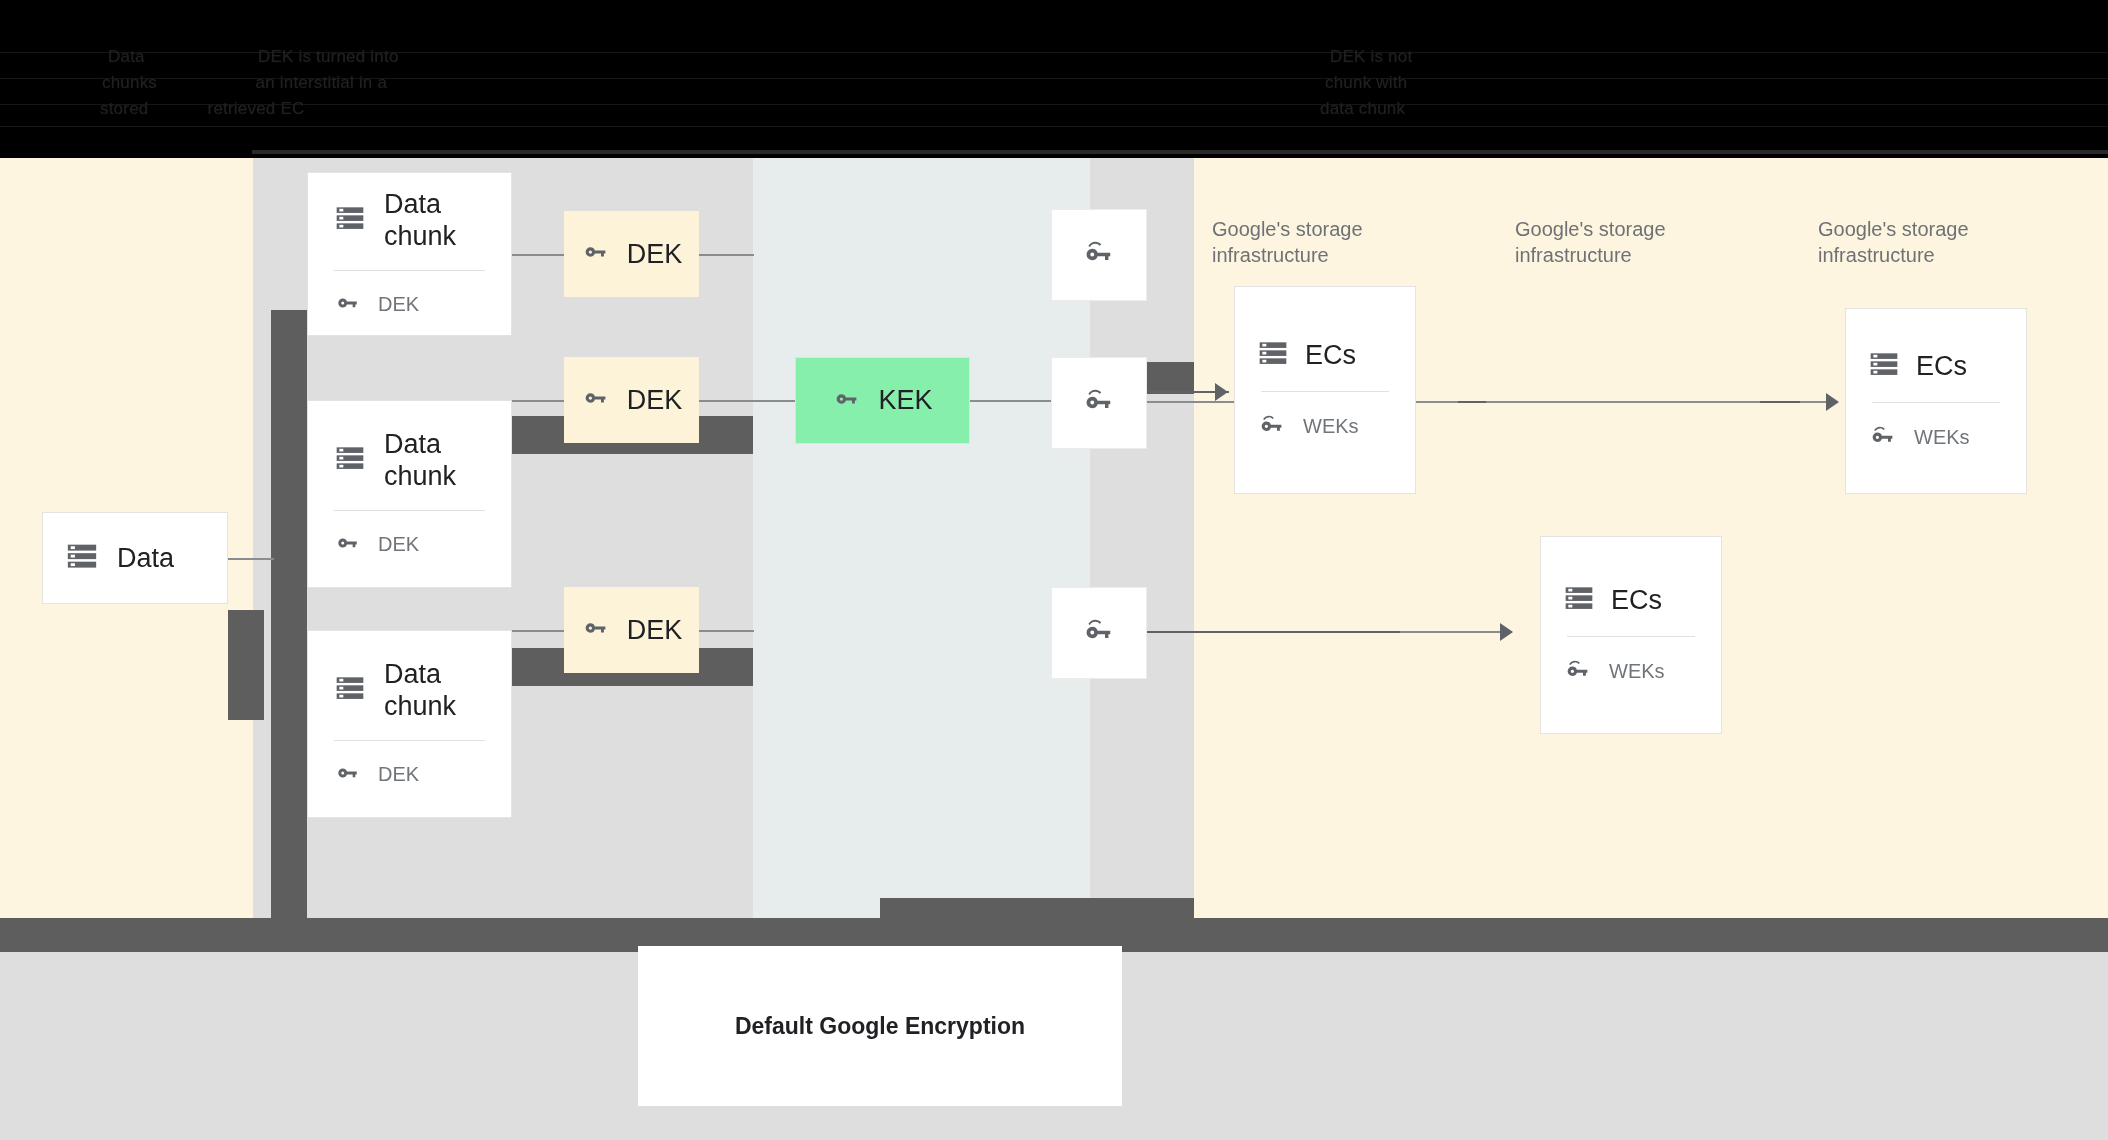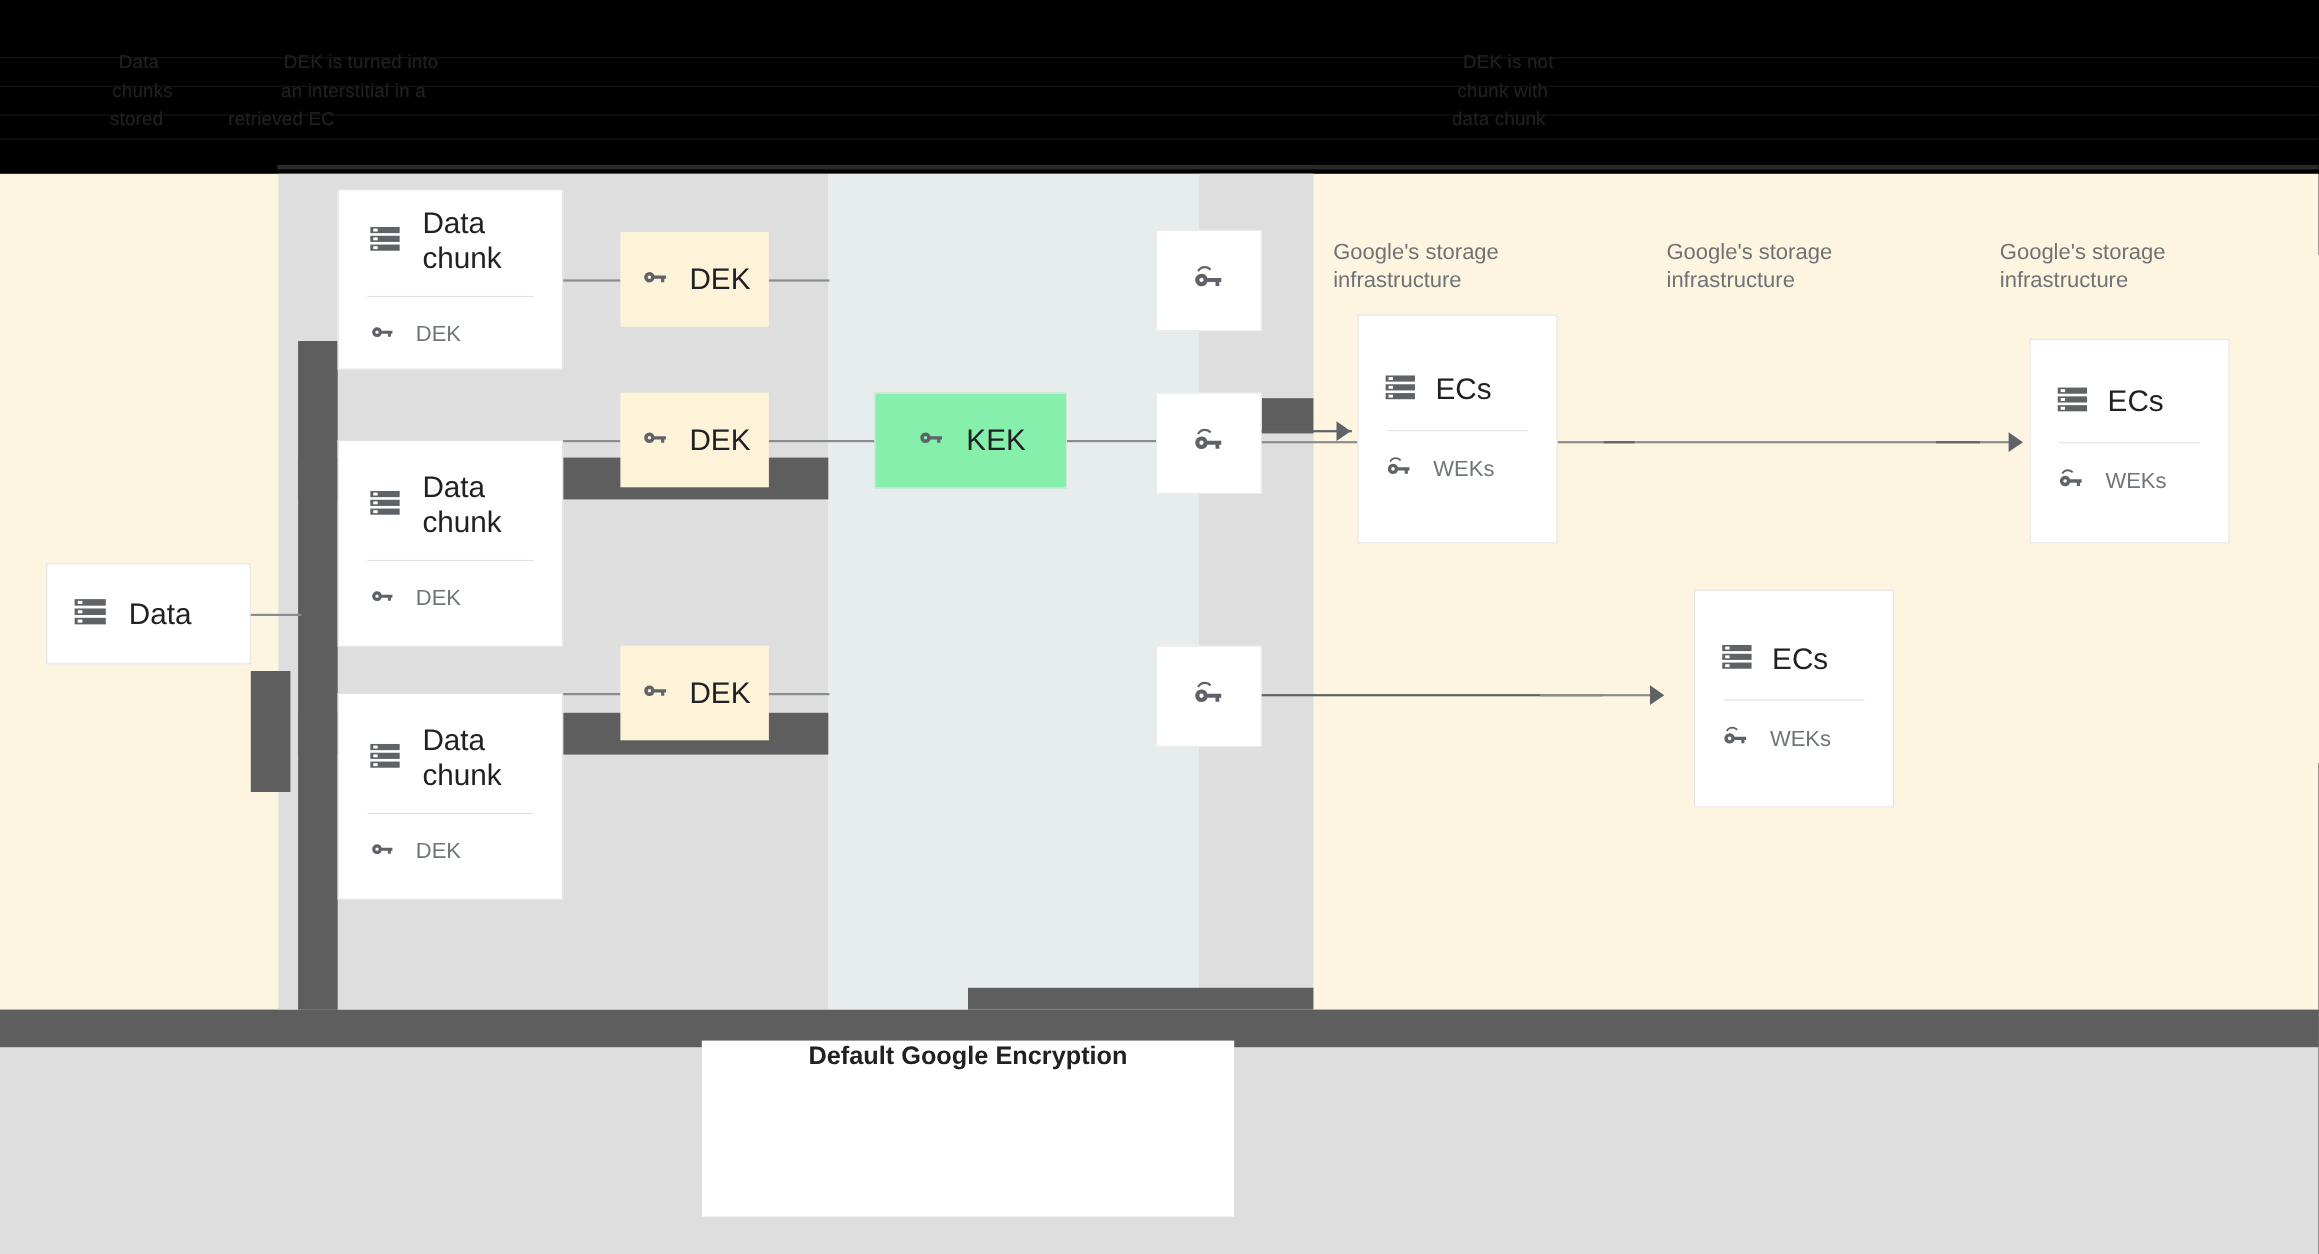--- a/index.html
+++ b/index.html
@@ -64,22 +64,22 @@
   .conn { position:absolute; background:#5f6368; height:2px; }
   .conn.thin { background:#8a8d8f; height:1.5px; }
   .arrowhead { position:absolute; width:0; height:0; border-top:9px solid transparent;
                border-bottom:9px solid transparent; border-left:13px solid #5f6368; }
 
   
   .footer { position:absolute; left:0; top:918px; width:2108px; height:222px; background:#dedede; }
   .footer-bar { position:absolute; left:0; top:918px; width:2108px; height:34px; background:#5e5e5e; }
   .caption {
     position:absolute; left:638px; top:946px; width:484px; height:160px;
-    background:#ffffff; display:flex; flex-direction:column; align-items:center;
-    gap:26px; text-align:center;
+    background:#ffffff; display:flex; flex-direction:row; align-items:center;
+    justify-content:center; gap:26px; text-align:center;
   }
   .caption-title { font-size:23px; font-weight:bold; color:#202124; }
   .caption-body  { font-size:22px; color:#202124; line-height:30px; }
   .caption-body b { font-weight:bold; }
 </style>
 </head>
 <body>
 
 <div id="root">
 

